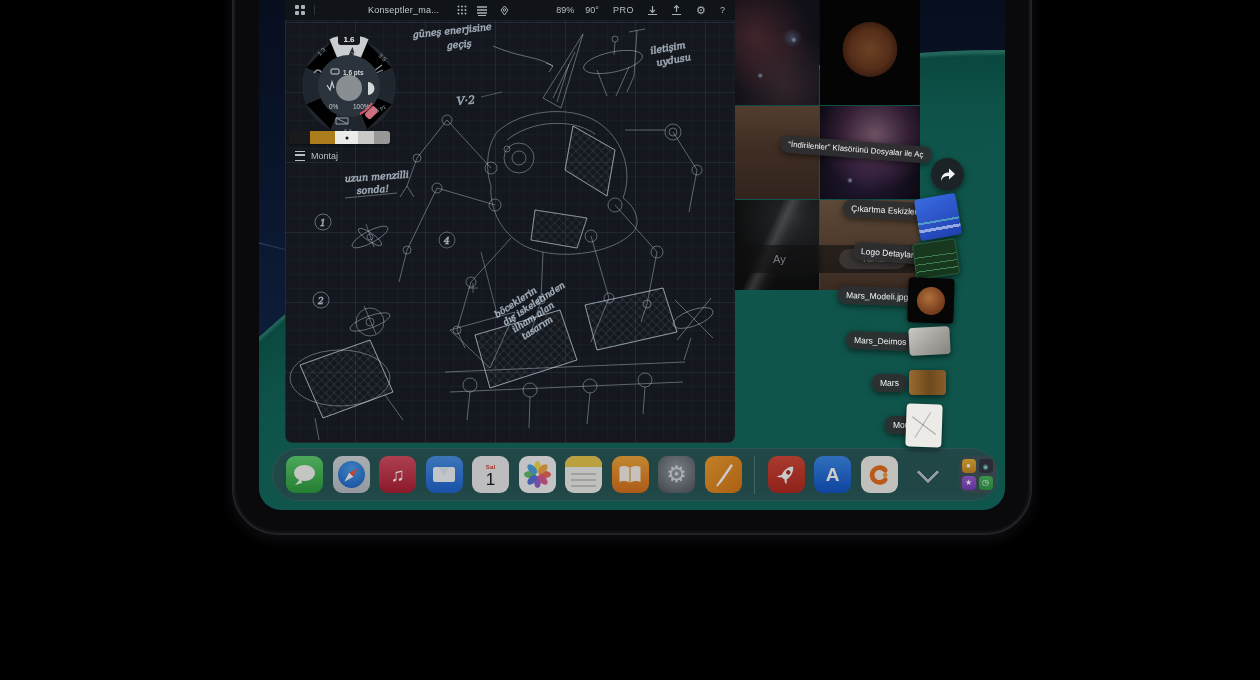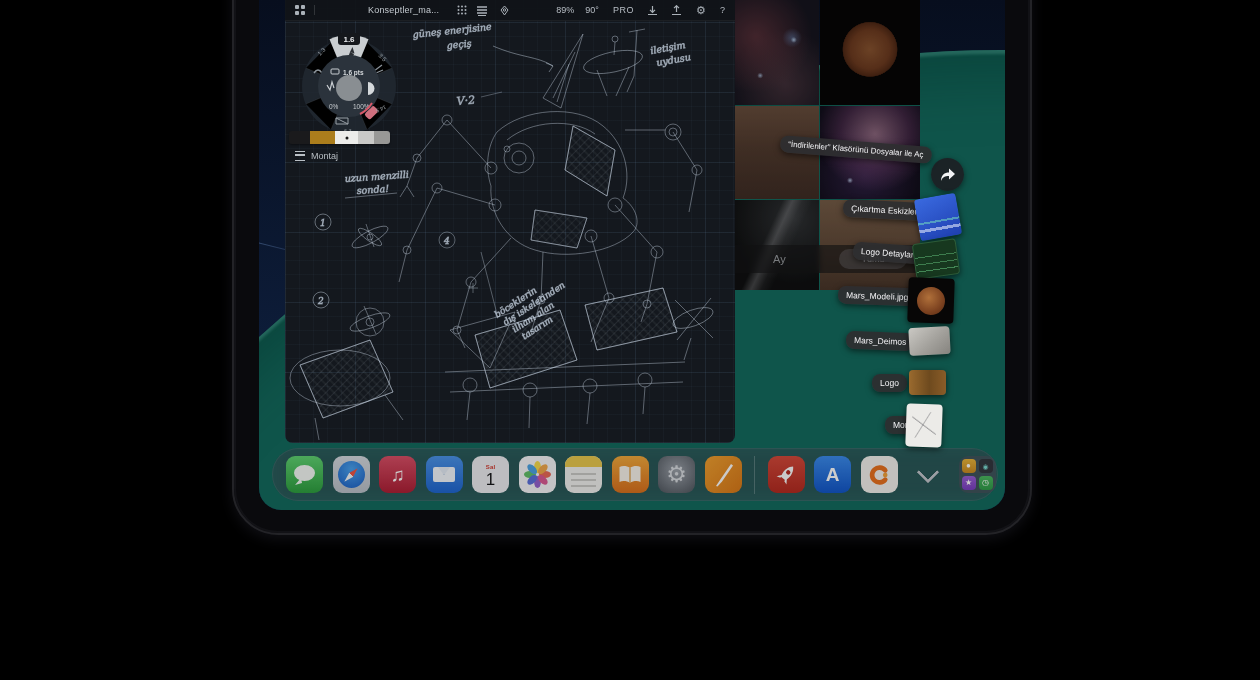--- a/index.html
+++ b/index.html
@@ -428,21 +428,21 @@
 
       <div class="pill" style="left:594px;top:244px;transform:rotate(4deg);">Logo Detayları</div>
       <div class="thumb t-logo"></div>
 
       <div class="pill" style="left:579px;top:287px;transform:rotate(2deg);">Mars_Modeli.jpg</div>
       <div class="thumb t-marsmodel"></div>
 
       <div class="pill" style="left:587px;top:332px;transform:rotate(2deg);">Mars_Deimos</div>
       <div class="thumb t-deimos"></div>
 
-      <div class="pill" style="left:613px;top:374px;">Logo</div>
+      <div class="pill" style="left:613px;top:374px;">Mars</div>
       <div class="thumb t-mars2"></div>
 
       <div class="pill" style="left:606px;top:416px;margin-left:20px;">Montaj</div>
       <div class="thumb t-montaj"></div>
     </div>
 
     <div class="dock">
       <div class="icon i-messages">
           <div class="bubble"></div>
         </div>

